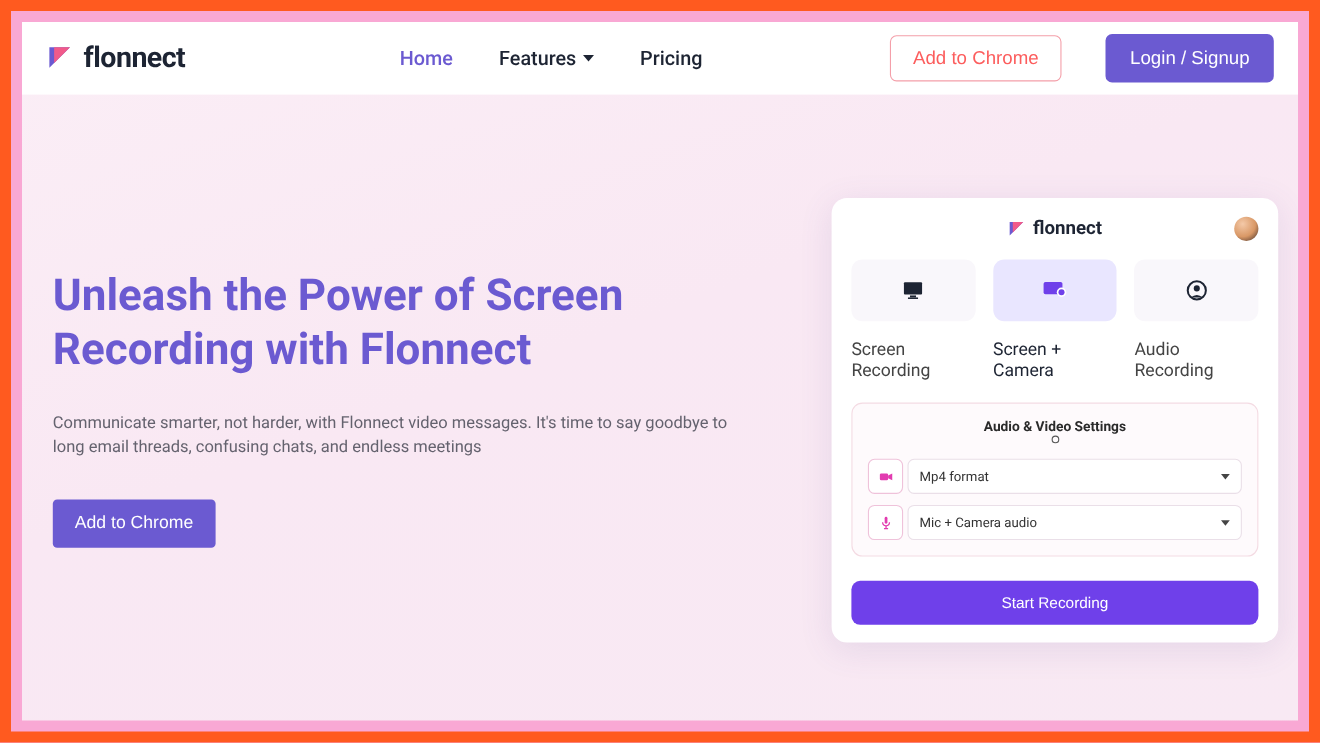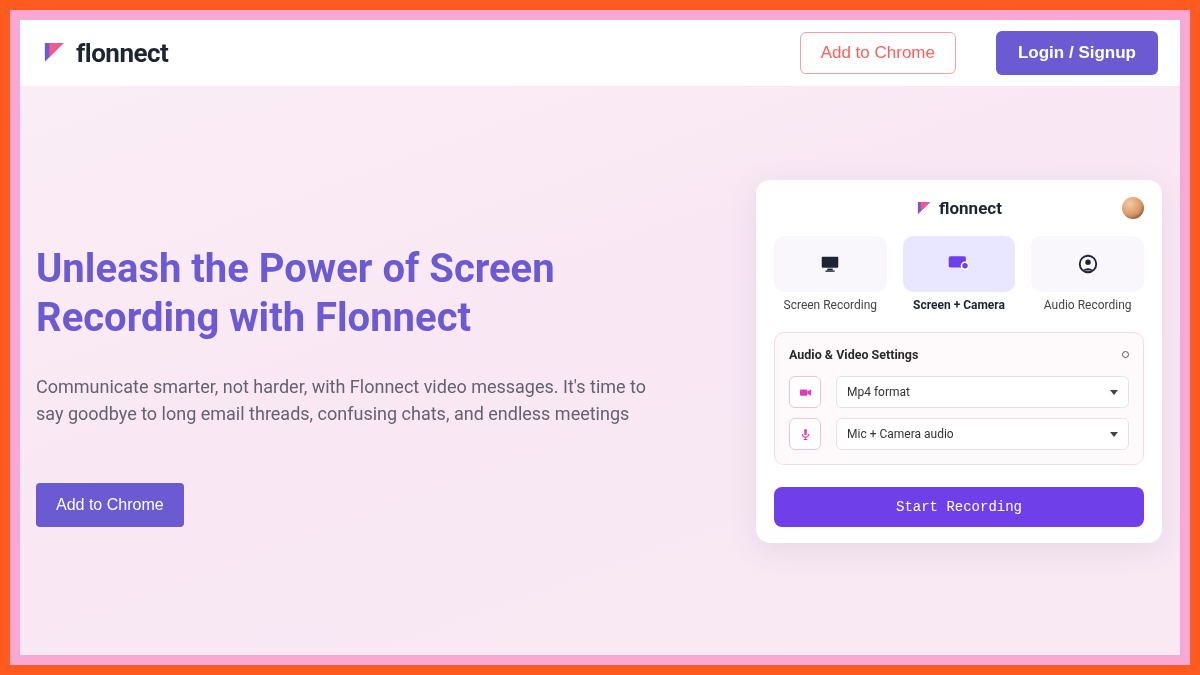--- a/index.html
+++ b/index.html
@@ -81,53 +81,53 @@
     font-weight: 500;
     border-radius: 6px;
     cursor: pointer;
   }
   .btn-primary {
     background: #6b5ad1;
     color: #fff;
     border: none;
     padding: 12px 22px;
     font-size: 17px;
-    font-weight: 700;
+    font-weight: 400;
     border-radius: 6px;
     cursor: pointer;
   }
   .btn-hero {
     background: #6b5ad1;
     color: #fff;
     border: none;
     padding: 13px 20px;
     font-size: 16px;
     font-weight: 500;
     border-radius: 4px;
     cursor: pointer;
   }
   
   .hero {
     position: absolute;
-    left: 16px;
+    left: 28px;
     top: 225px;
     width: 640px;
   }
   .hero-title {
     font-size: 40px;
     font-weight: 700;
     color: #6b5ad1;
     line-height: 1.22;
     margin-bottom: 30px;
   }
   .hero-sub {
-    font-size: 18px;
+    font-size: 15px;
     color: #64626e;
     line-height: 1.5;
-    margin-bottom: 56px;
+    margin-bottom: 36px;
     max-width: 620px;
   }
   
   .panel {
     position: absolute;
     right: 18px;
     top: 160px;
     width: 406px;
     background: #fff;
     border-radius: 14px;
@@ -160,65 +160,66 @@
   .modes {
     display: flex;
     gap: 16px;
     margin-bottom: 20px;
   }
   .mode {
     flex: 1;
     display: flex;
     flex-direction: column;
     align-items: center;
-    gap: 6px;
-    font-size: 12px;
+    gap: 16px;
+    font-size: 16px;
     color: #444;
     cursor: pointer;
   }
   .mode-box {
     width: 100%;
     height: 56px;
     background: #f9f7fb;
     border-radius: 10px;
     display: flex;
     align-items: center;
     justify-content: center;
   }
   .mode.selected .mode-box {
     background: #e9e6ff;
   }
-  .mode.selected { color: #1d2433; font-weight: 700; }
+  .mode.selected { color: #1d2433; font-weight: 400; }
   .mode svg { width: 24px; height: 22px; }
   
   .settings {
     border: 1px solid #f4dbe3;
     background: #fefafc;
     border-radius: 10px;
     padding: 14px 14px 14px 14px;
     margin-bottom: 22px;
   }
   .settings-head {
     display: flex;
     align-items: center;
     justify-content: space-between;
     font-size: 12.5px;
     font-weight: 700;
     color: #2a2a2a;
     margin-bottom: 14px;
+    flex-direction: column;
   }
   .info-icon {
     width: 7px; height: 7px;
     border: 1.5px solid #555;
     border-radius: 50%;
     position: relative;
   }
   .row {
     display: flex;
-    gap: 15px;
+    gap: 4px;
     margin-bottom: 10px;
     justify-content: flex-end;
   }
   .row:last-child { margin-bottom: 0; }
   .sq {
     width: 32px; height: 32px;
     border: 1.5px solid #efc2da;
     background: #fff;
     border-radius: 6px;
     display: flex;
@@ -250,36 +251,47 @@
   .btn-start {
     width: 100%;
     background: #6f40ea;
     color: #fff;
     border: none;
     height: 40px;
     font-size: 14px;
     font-weight: 500;
     border-radius: 8px;
     cursor: pointer;
-    font-family: Liberation Mono, monospace;
   }
 </style>
 </head>
 <body>
 
 <div class="outer">
   <div class="page">
 
     <div class="header">
       <div class="logo">
         <svg viewBox="0 0 36 36">
           <path d="M4 4 H30 L4 30 Z" fill="#6b5ad1"></path>
           <path d="M10 4 H30 L10 24 Z" fill="#f15a8a"></path>
         </svg>
         <span>flonnect</span>
+      </div>
+      <div class="nav">
+        <div class="nav-item active">
+          <span>Home</span>
+        </div>
+        <div class="nav-item">
+          <span>Features</span>
+          <span class="caret-down"></span>
+        </div>
+        <div class="nav-item">
+          <span>Pricing</span>
+        </div>
       </div>
       <div class="header-right">
         <button class="btn-outline">Add to Chrome</button>
         <button class="btn-primary">Login / Signup</button>
       </div>
     </div>
 
     <div class="hero">
       <h1 class="hero-title">Unleash the Power of Screen Recording with Flonnect</h1>
       <p class="hero-sub">Communicate smarter, not harder, with Flonnect video messages. It's time to say goodbye to long email threads, confusing chats, and endless meetings</p>

